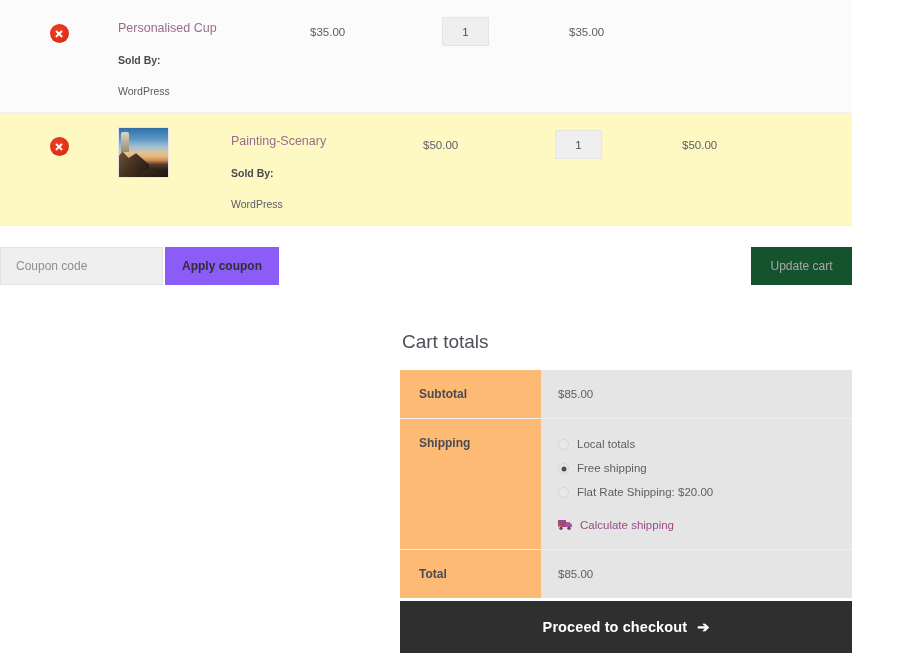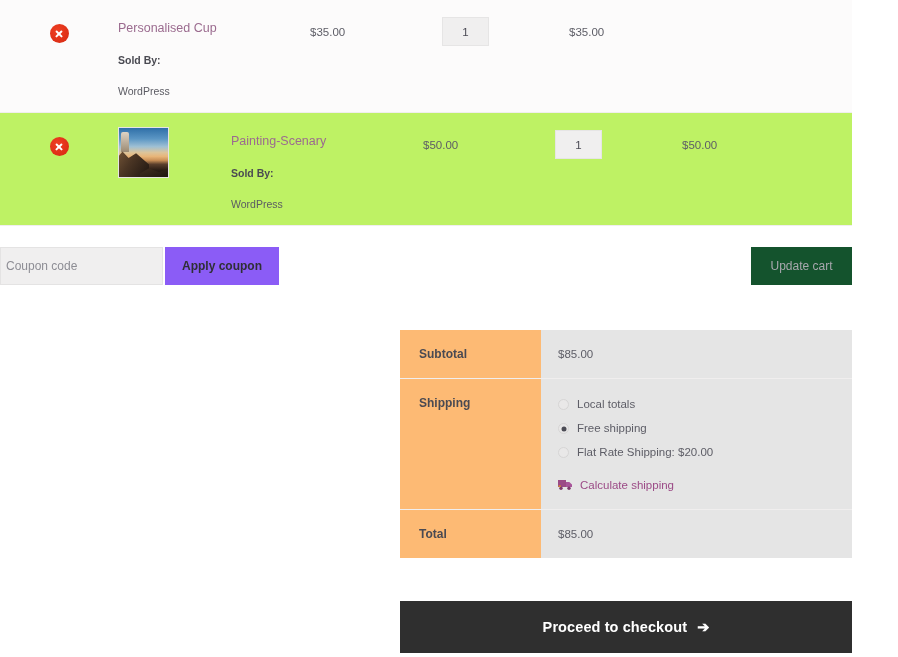--- a/index.html
+++ b/index.html
@@ -15,21 +15,21 @@
   
   .cart-table { position: absolute; left: 0; top: 0; width: 852px; }
   .cart-row {
     position: relative;
     display: flex;
     align-items: flex-start;
     height: 113px;
     border-bottom: 1px solid #f0eeee;
   }
   .cart-row.row-a { background: #fcfbfb; }
-  .cart-row.row-b { background: #bef264; justify-content: flex-end; }
+  .cart-row.row-b { background: #fef9c3; justify-content: flex-end; }
 
   .col-remove { width: 118px; flex: 0 0 118px; padding-top: 24px; text-align: center; }
   .col-thumb  { width: 113px; flex: 0 0 113px; padding-top: 14px; }
   .col-name   { width: 192px; flex: 0 0 192px; padding-top: 20px; }
   .col-price  { width: 132px; flex: 0 0 132px; padding-top: 22px; text-align: left; }
   .col-qty    { width: 127px; flex: 0 0 127px; padding-top: 17px; }
   .col-sub    { width: 170px; flex: 0 0 170px; padding-top: 22px; }
 
   .remove-btn {
     display: inline-block;
@@ -158,21 +158,21 @@
 
   
   .actions-bar {
     position: absolute; left: 0; top: 247px; width: 852px; height: 38px;
   }
   .coupon-input {
     position: absolute; left: 0; top: 0;
     width: 163px; height: 38px;
     background: #f0efef;
     border: 1px solid #e4e3e3;
-    padding: 0 5px;
+    padding: 0 15px;
     font-family: "Liberation Sans", sans-serif;
     font-size: 12px;
     color: #6e6e76;
   }
   .coupon-input::placeholder { color: #8d8d94; }
   .apply-coupon {
     position: absolute; left: 165px; top: 0;
     width: 114px; height: 38px;
     background: #8b5cf6;
     border: none;
@@ -328,20 +328,21 @@
     </div>
   </div>
 
   <div class="actions-bar">
     <input class="coupon-input" type="text" placeholder="Coupon code" style="">
     <button class="apply-coupon">Apply coupon</button>
     <button class="update-cart">Update cart</button>
   </div>
 
   <div class="totals-wrap">
+    <h2 class="totals-title">Cart totals</h2>
     <table class="totals-table">
       <tbody>
         <tr>
           <th>Subtotal</th>
           <td>$85.00</td>
         </tr>
         <tr>
           <th>Shipping</th>
           <td>
             <ul class="shipping-list">

